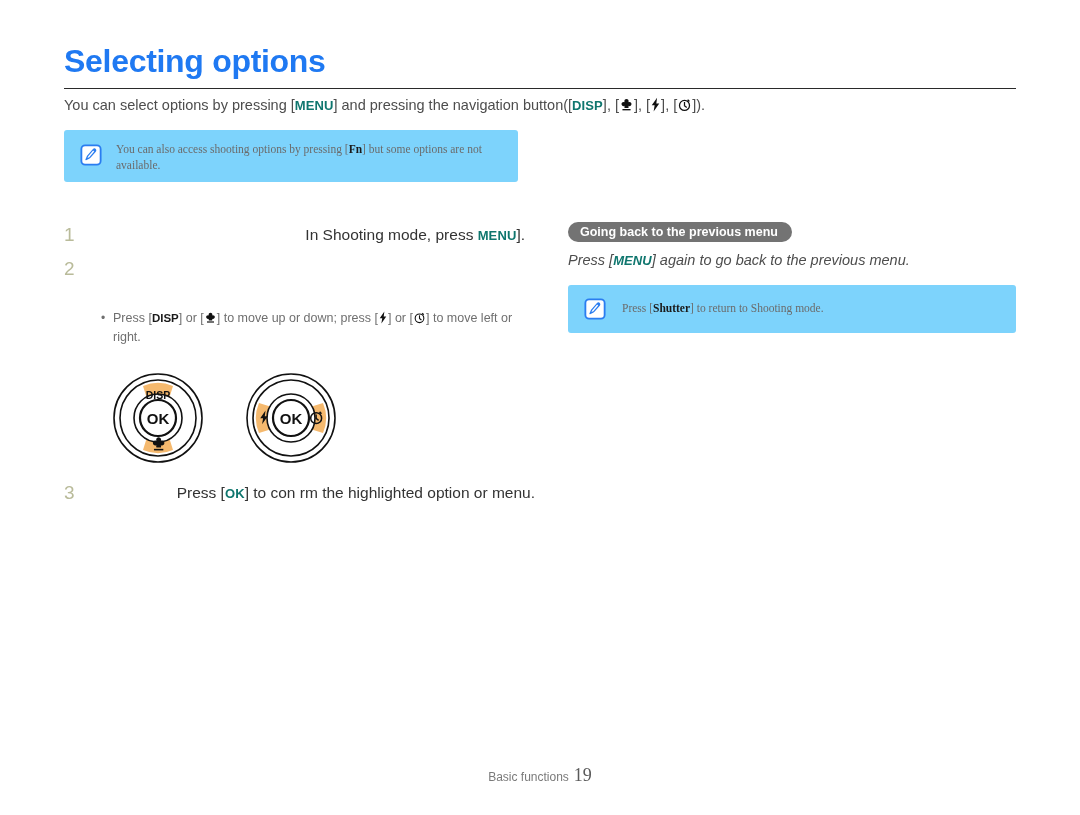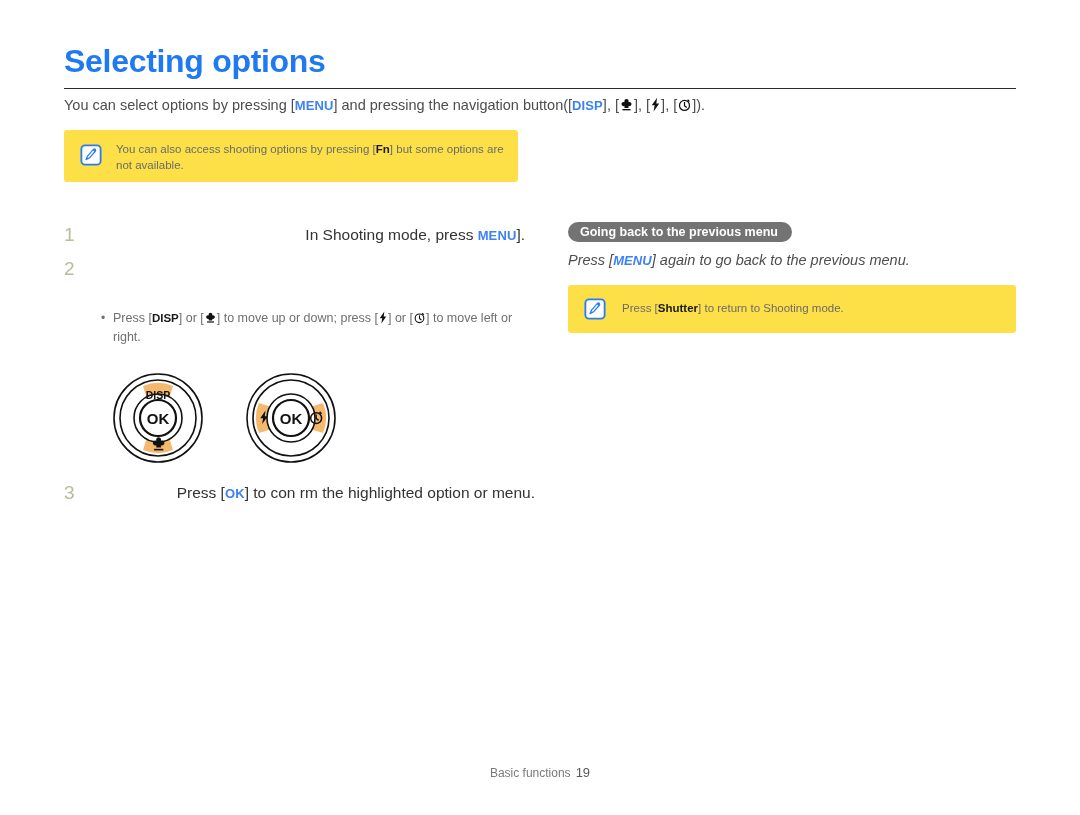--- a/index.html
+++ b/index.html
@@ -52,21 +52,21 @@
     width: 952px;
     font-size: 14.5px;
     line-height: 20px;
     color: #4d4d4d;
     white-space: nowrap;
   }
 
   
   .kb {
     font-weight: bold;
-    color: #3b82f6;
+    color: #0f766e;
     font-size: 13px;
     letter-spacing: 0.1px;
   }
   .kb-sm {
     font-weight: bold;
     color: #1a1a1a;
     font-size: 11.5px;
   }
 
   
@@ -74,23 +74,24 @@
     display: inline-block;
     vertical-align: -2px;
     line-height: 1;
     color: #111;
   }
   .gicon svg { display: block; }
 
   
   .note {
     position: absolute;
-    background: #fde047;
+    background: #7dd3fc;
     border-radius: 3px;
     box-sizing: border-box;
+    font-family: Liberation Serif, serif;
   }
   .note-icon {
     position: absolute;
     left: 16px;
     top: 14px;
     width: 22px;
     height: 22px;
   }
   .note-text {
     position: absolute;
@@ -187,23 +188,24 @@
   .footer {
     position: absolute;
     left: 0;
     top: 765px;
     width: 1080px;
     text-align: center;
     font-size: 12px;
     color: #7a7a7a;
   }
   .footer .pg {
-    font-size: 13px;
+    font-size: 18px;
     color: #5a5a5a;
     margin-left: 5px;
+    font-family: Liberation Serif, serif;
   }
 </style>
 </head>
 <body>
 
 <div class="page">
 
   <div class="title">Selecting options</div>
   <div class="title-rule"></div>
 

